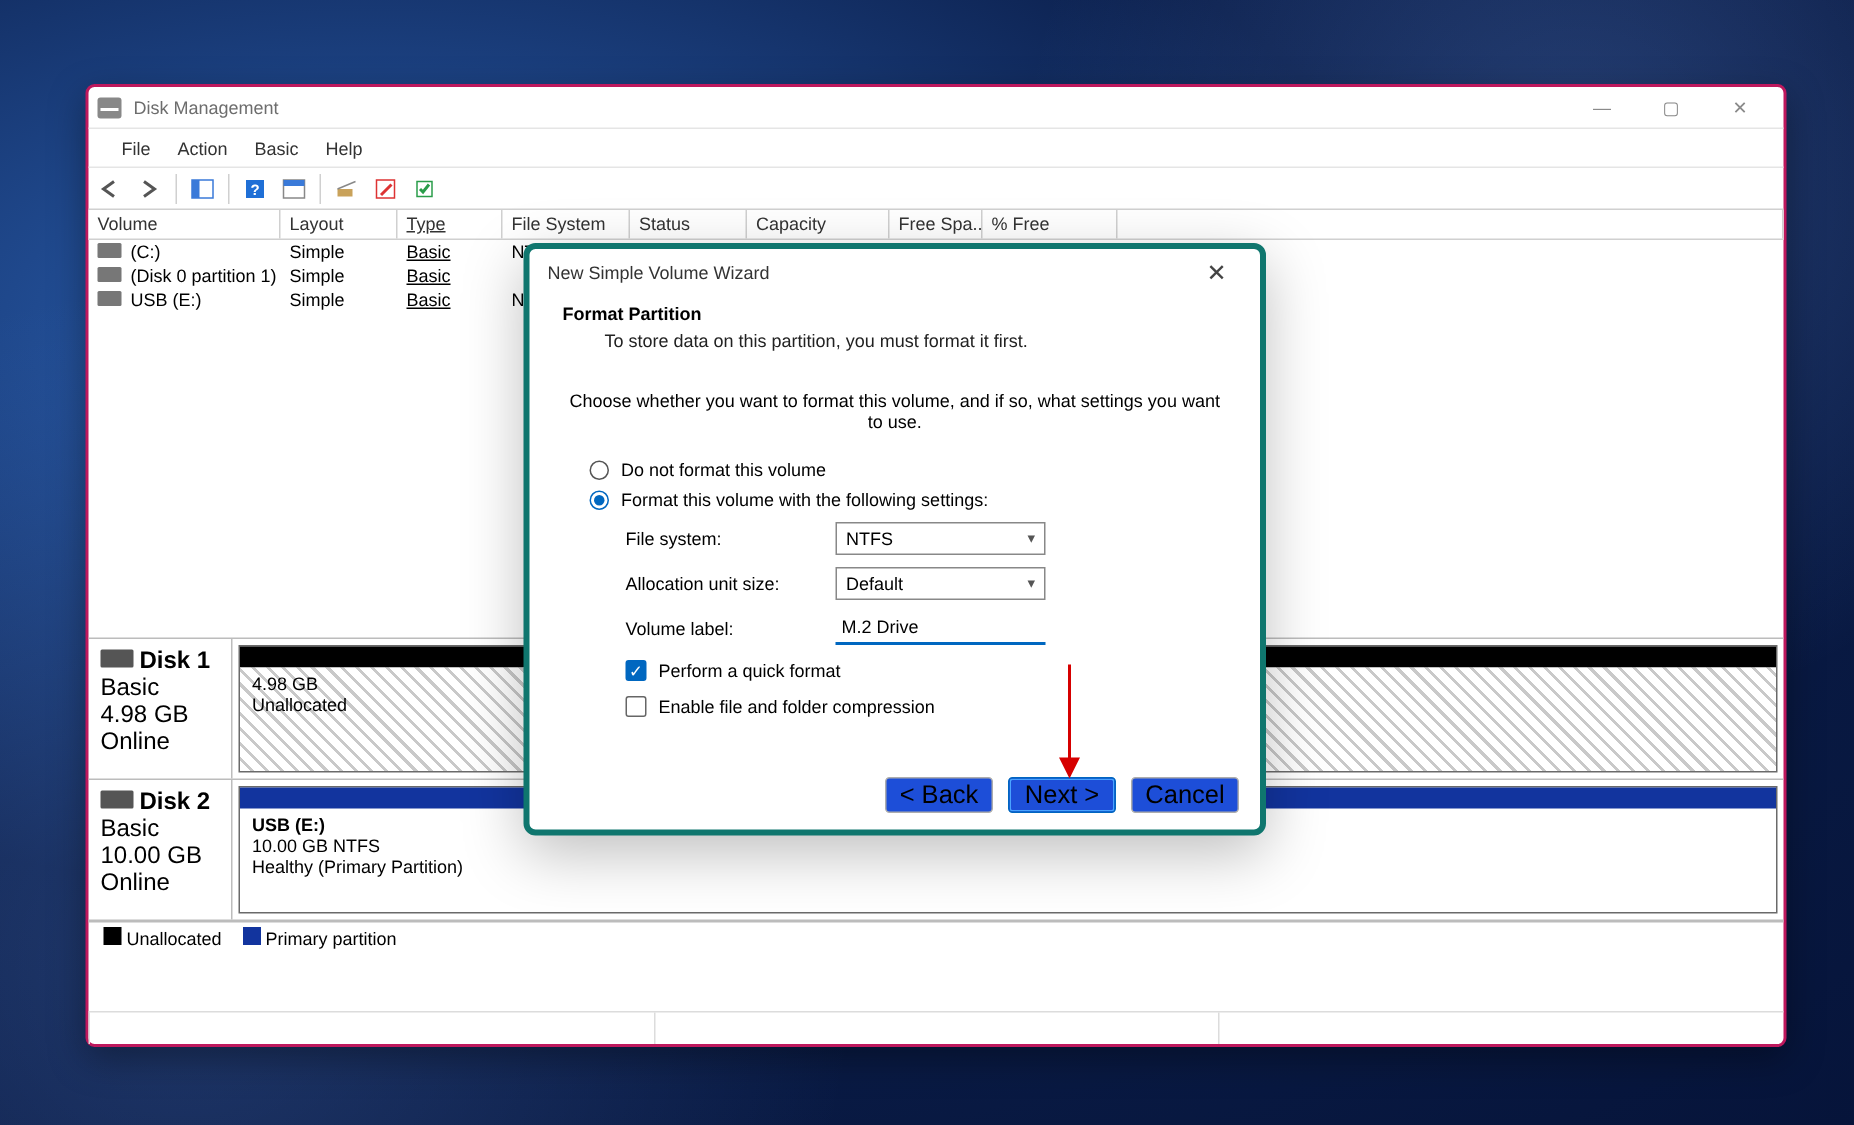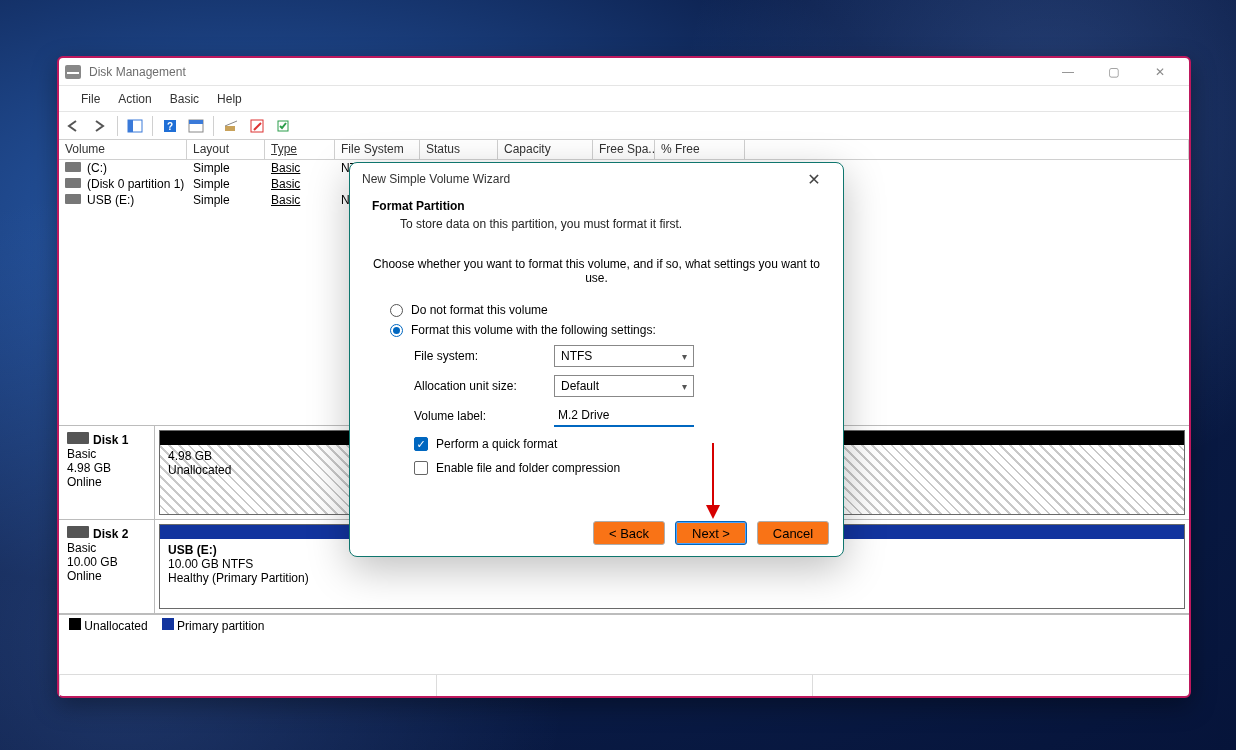--- a/index.html
+++ b/index.html
@@ -46,38 +46,38 @@
 .listhdr { display:flex; height:20px; border-bottom:1px solid #d0d0d0; background:#fff; }
 .colhdr { border-right:1px solid #d0d0d0; padding:2px 6px; color:#333; font-size:12px; white-space:nowrap; overflow:hidden; }
 .colw-vol{width:128px;} .colw-lay{width:78px;} .colw-typ{width:70px;text-decoration:underline;} .colw-fs{width:85px;} .colw-sta{width:78px;} .colw-cap{width:95px;} .colw-fre{width:62px;} .colw-pct{width:90px;} .colw-rest{flex:1;}
 .listbody { flex:0 0 auto; height:265px; overflow:hidden; }
 .lrow { display:flex; height:16px; align-items:center; }
 .lrow .cell { padding:0 6px; font-size:12px; white-space:nowrap; overflow:hidden; }
 .lrow .vico { width:16px; height:10px; background:#777; display:inline-block; margin-right:6px; border-radius:1px; }
 
 .panes { border-top:1px solid #bcbcbc; }
 .dpane { display:flex; border-bottom:1px solid #bcbcbc; height:94px; }
-.dinfo { width:96px; border-right:1px solid #bcbcbc; padding:6px 8px; font-size:12px; }
+.dinfo { width:96px; border-right:1px solid #bcbcbc; padding:6px 8px; font-size:16px; }
 .dinfo .dico { width:22px; height:12px; background:#555; display:inline-block; margin-right:4px; border-radius:1px; }
 .dmap { flex:1; display:flex; padding:4px; }
 .vol { flex:1; border:1px solid #6a6a6a; position:relative; }
 .vol .topbar { height:14px; }
 .vol .vlbl { padding:4px 8px; font-size:12px; }
 .hatched { background: repeating-linear-gradient(45deg,#fff 0 5px,#c9c9c9 5px 7px); }
 .topbar.black { background:#000; }
 .topbar.blue { background:#12349e; }
 
 .legend { height:22px; border-top:1px solid #bcbcbc; display:flex; align-items:center; gap:14px; padding:0 10px; }
 .legend .sw { width:12px; height:12px; display:inline-block; }
 .statusbar { height:22px; border-top:1px solid #dcdcdc; display:flex; margin-top:auto; }
 .statusbar div { border-left:1px solid #dcdcdc; flex:1; }
 
 .dlg {
   position:absolute; left:349px; top:162px; width:495px; height:395px;
-  background:#fff; border:1px solid #0f766e; border-radius:8px;
+  background:#fff; border:4px solid #0f766e; border-radius:8px;
   box-shadow:0 12px 40px rgba(0,0,0,.25);
   display:flex; flex-direction:column;
 }
 .dlg .dttl { height:32px; display:flex; align-items:center; padding:0 12px; font-size:12px; color:#333; }
 .dlg .dclose { margin-left:auto; width:34px; height:28px; display:flex; align-items:center; justify-content:center; color:#444; font-size:16px; }
 .dlg .dbody { flex:1; padding:0 22px 8px; font-size:12px; }
 .dlg .sect-title { font-weight:600; margin-top:4px; }
 .dlg .sect-sub { margin:4px 0 0 28px; color:#222; }
 .dlg .intro { text-align:center; margin:26px 0 18px; }
 .radio-row { display:flex; align-items:center; gap:8px; margin:6px 0 6px 18px; }
@@ -86,21 +86,21 @@
 .radio.sel::after { content:""; width:7px; height:7px; background:#0067c0; border-radius:50%; }
 .formrow { display:flex; align-items:center; margin:8px 0 0 42px; }
 .formrow label { width:140px; }
 .combo { width:140px; height:22px; border:1px solid #888; display:flex; align-items:center; padding:0 6px; position:relative; font-size:12px; }
 .combo .chev { margin-left:auto; font-size:10px; color:#555; }
 .tinput { width:140px; height:22px; border:none; border-bottom:2px solid #0067c0; padding:0 4px; font-size:12px; font-family:inherit; }
 .chkrow { display:flex; align-items:center; gap:8px; margin:10px 0 0 42px; }
 .chk { width:14px; height:14px; border:1px solid #666; border-radius:2px; display:inline-flex; align-items:center; justify-content:center; font-size:11px; color:#fff; }
 .chk.on { background:#0067c0; border-color:#0067c0; }
 .dbtns { height:46px; display:flex; align-items:center; justify-content:flex-end; gap:10px; padding:0 14px; }
-.wbtn { min-width:72px; height:24px; border:1px solid #adadad; background:#f97316; border-radius:3px; font-size:13px; display:flex; align-items:center; justify-content:center; }
+.wbtn { min-width:72px; height:24px; border:1px solid #adadad; background:#1d4ed8; border-radius:3px; font-size:17px; display:flex; align-items:center; justify-content:center; }
 .wbtn.primary { border-color:#0067c0; box-shadow:0 0 0 1px #4aa3ff inset; }
 .arrow {
   position:absolute; left:712px; top:443px; width:2px; height:74px; background:#d60000;
 }
 .arrow::after {
   content:""; position:absolute; left:-6px; bottom:-2px;
   border-left:7px solid transparent; border-right:7px solid transparent; border-top:14px solid #d60000;
 }
 </style>
 </head>

